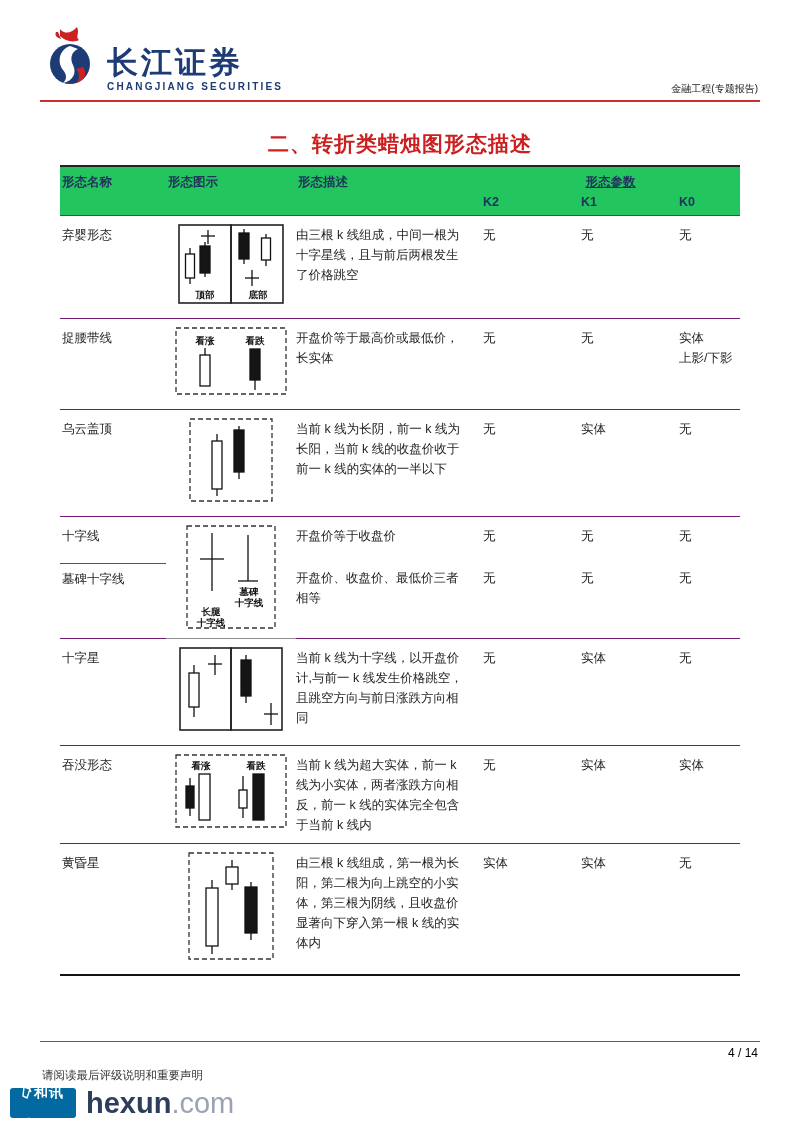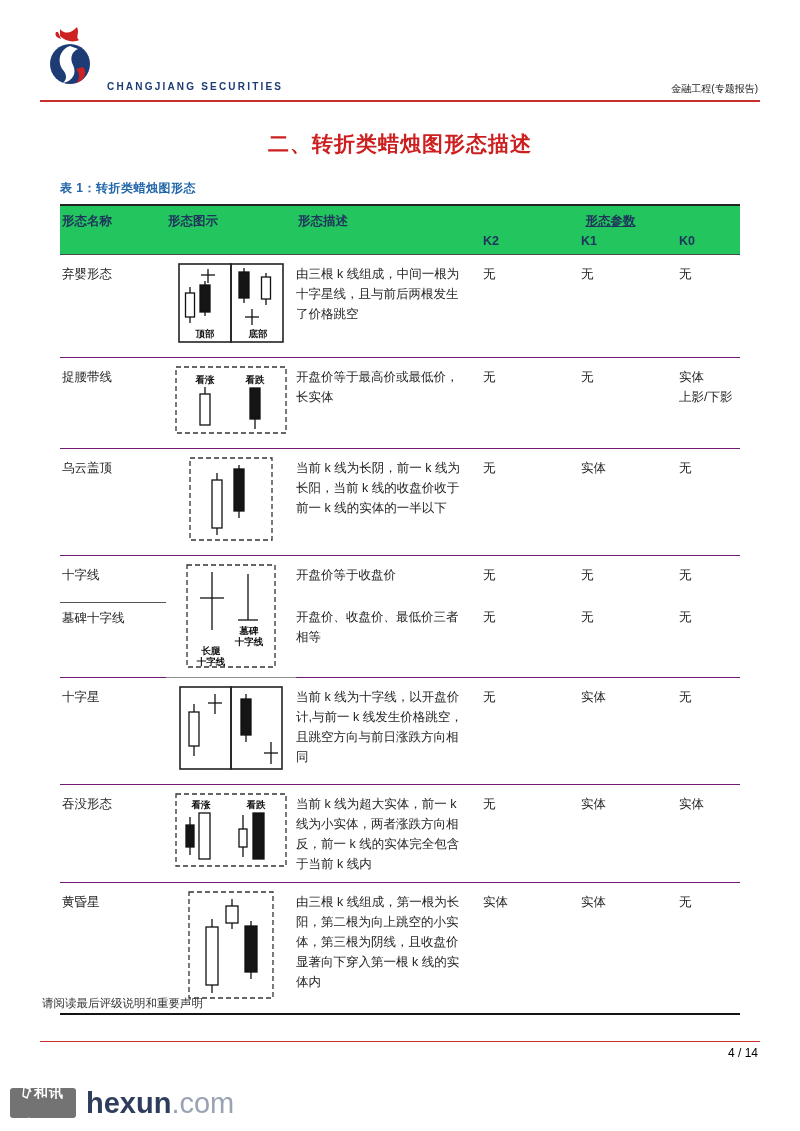--- a/index.html
+++ b/index.html
@@ -48,26 +48,26 @@
   .fig svg { display:inline-block; }
   .fig text { font-size:9.5px; font-weight:bold; fill:#111; font-family:"Liberation Sans",sans-serif; }
   .stroke { stroke:#111; stroke-width:1.3; }
   .box-solid { fill:none; stroke:#222; stroke-width:1.6; }
   .box-dash { fill:none; stroke:#333; stroke-width:1.3; stroke-dasharray:5 3; }
   .cw { fill:#ffffff; stroke:#111; stroke-width:1.3; }
   .cb { fill:#151515; stroke:#111; stroke-width:1.3; }
 
   
   .footer-rule { position:absolute; top:1041px; left:40px; right:40px; border-top:1.5px solid #c9302c; }
-  .footer-disclaimer { position:absolute; top:996px; left:42px; font-size:11.5px; color:#333; }
+  .footer-disclaimer { position:absolute; top:1068px; left:42px; font-size:11.5px; color:#333; }
   .footer-page { position:absolute; top:1046px; right:42px; font-size:12px; font-weight:normal; color:#000; }
 
   
   .hexun { position:absolute; left:10px; top:1088px; display:flex; align-items:center; gap:10px; cursor:pointer; }
-  .hexun-badge { background:#737373; color:#fff; width:66px; height:30px; border-radius:3px;
+  .hexun-badge { background:#0369a1; color:#fff; width:66px; height:30px; border-radius:3px;
                  display:flex; flex-direction:column; align-items:center; justify-content:center;gap:16px; }
   .hexun-badge .cn { font-size:14px; font-weight:bold; line-height:15px; letter-spacing:1px; display:flex; align-items:center; gap:2px; }
   .hexun-badge .sub { font-size:5.5px; line-height:6px; letter-spacing:0.3px; opacity:0.9; }
   .hexun-site { font-size:29px; line-height:30px; }
   .hexun-site .b { font-weight:bold; color:#2e3d5c; }
   .hexun-site .t { color:#99a3b3; }
 </style>
 </head>
 <body>
 
@@ -77,29 +77,29 @@
     <span>
       <svg width="52" height="62" viewBox="0 0 52 62">
         <path d="M14 3 C19 9 26 7 31 1 C34 7 29 11 33 14 C27 17 19 15 14 10 Z" fill="#cc2222"></path>
         <path d="M10 6 C8 10 12 12 15 13 L12 6 Z" fill="#cc2222"></path>
         <circle cx="24" cy="38" r="20" fill="#1d3b74"></circle>
         <path d="M24 20 C13 24 11 36 17 44 C21 49 21 53 17 57 C27 55 31 47 27 39 C24 33 25 26 32 23 Z" fill="#ffffff"></path>
         <path d="M30 43 C34 47 34 53 30 57 C38 55 42 47 37 41 Z" fill="#cc2222"></path>
       </svg>
     </span>
     <span class="brand-text">
+      <div class="cn">长江证券</div>
       <div class="en">CHANGJIANG SECURITIES</div>
     </span>
   </div>
   <div class="report-type">金融工程(专题报告)</div>
   <div class="header-rule"></div>
 
   <div class="main">
     <div class="section-title">二、转折类蜡烛图形态描述</div>
-    <div class="table-caption">表 1：转折类蜡烛图形态</div>
 
     <table class="pattern">
       <colgroup>
         <col class="w-name">
           <col class="w-fig">
           <col class="w-desc">
         <col class="w-k2">
           <col class="w-k1">
           <col class="w-k0">
       </colgroup>

